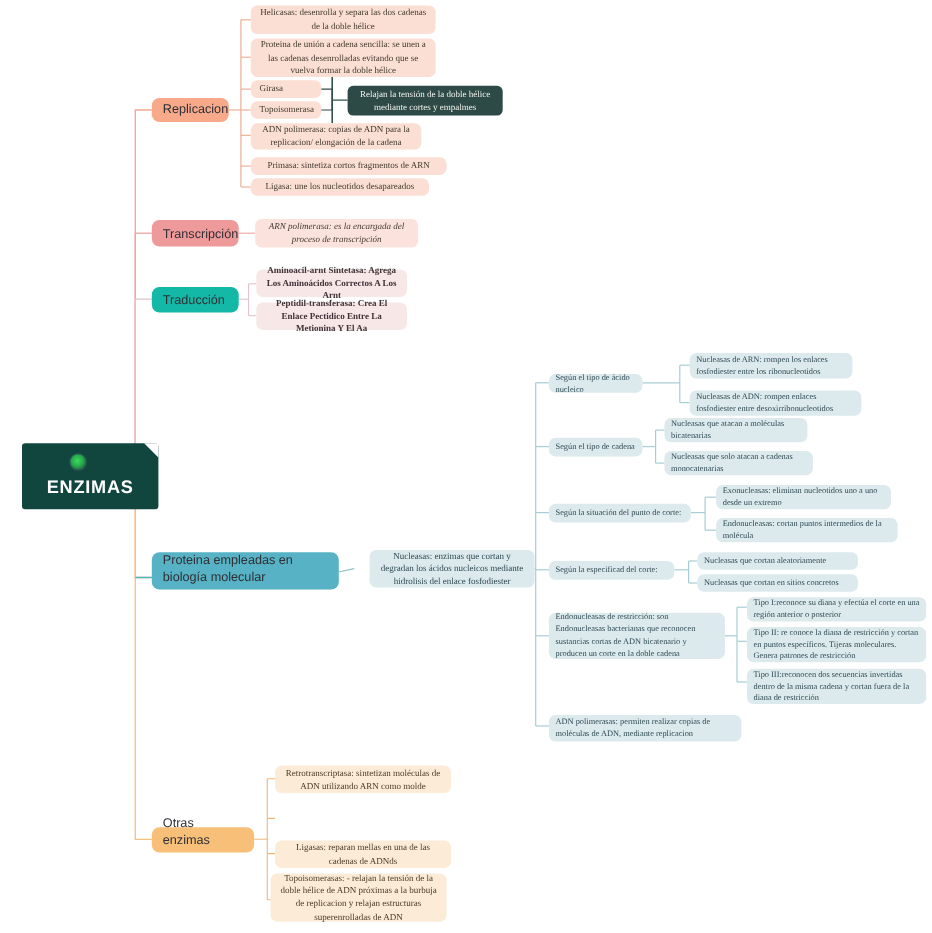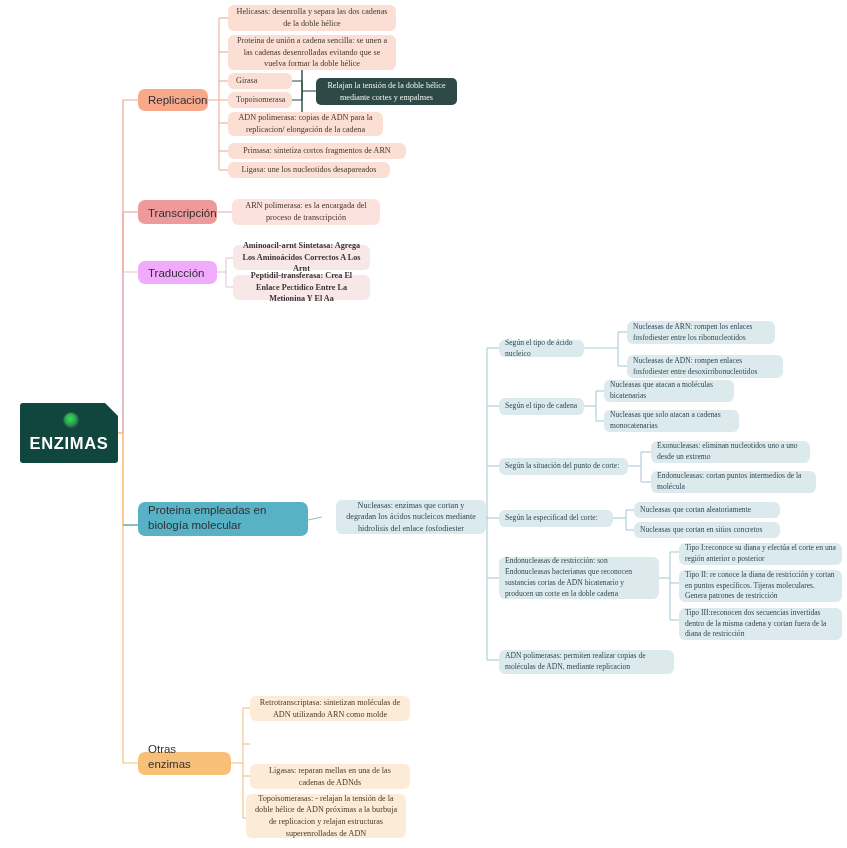--- a/index.html
+++ b/index.html
@@ -20,26 +20,27 @@
   svg.links {
     position: absolute;
     left: 0; top: 0;
     width: 847px; height: 848px;
     pointer-events: none;
   }
   
   .root {
     position: absolute;
     left: 20px; top: 403px;
-    width: 98px; height: 60px;
+    width: 84px; height: 60px;
     background: #11463f;
     border-radius: 3px;
     color: #ffffff;
     font-family: "Liberation Sans", sans-serif;
     overflow: visible;
+    padding-left: 40px;
   }
   .root-fold {
     position: absolute;
     right: 0; top: 0;
     width: 0; height: 0;
     border-left: 13px solid transparent;
     border-top: 13px solid #ffffff;
   }
   .root-icon {
     position: absolute;
@@ -219,25 +220,25 @@
   </div>
 
   <div class="leaf pink-leaf" style="left:228px; top:162px; width:162px; height:16px;">
     <span>Ligasa: une los nucleotidos desapareados</span>
   </div>
 
   <div class="branch" style="left:138px; top:200px; width:79px; height:24px; background:#ef9a9a;">
     <span>Transcripción</span>
   </div>
 
-  <div class="leaf pinkish-leaf" style="left:232px; top:199px; width:148px; height:26px;">
+  <div class="leaf pinkish-leaf" style="left:232px; top:199px; width:148px; height:26px;font-style:italic;">
     <span>ARN polimerasa: es la encargada del proceso de transcripción</span>
   </div>
 
-  <div class="branch" style="left:138px; top:261px; width:79px; height:23px; background:#f0abfc;">
+  <div class="branch" style="left:138px; top:261px; width:79px; height:23px; background:#14b8a6;">
     <span>Traducción</span>
   </div>
 
   <div class="leaf mauve-leaf" style="left:233px; top:245px; width:137px; height:25px;">
     <span>Aminoacil-arnt Sintetasa: Agrega Los Aminoácidos Correctos A Los Arnt</span>
   </div>
 
   <div class="leaf mauve-leaf" style="left:233px; top:275px; width:137px; height:25px;">
     <span>Peptidil-transferasa: Crea El Enlace Pectidico Entre La Metionina Y El Aa</span>
   </div>

